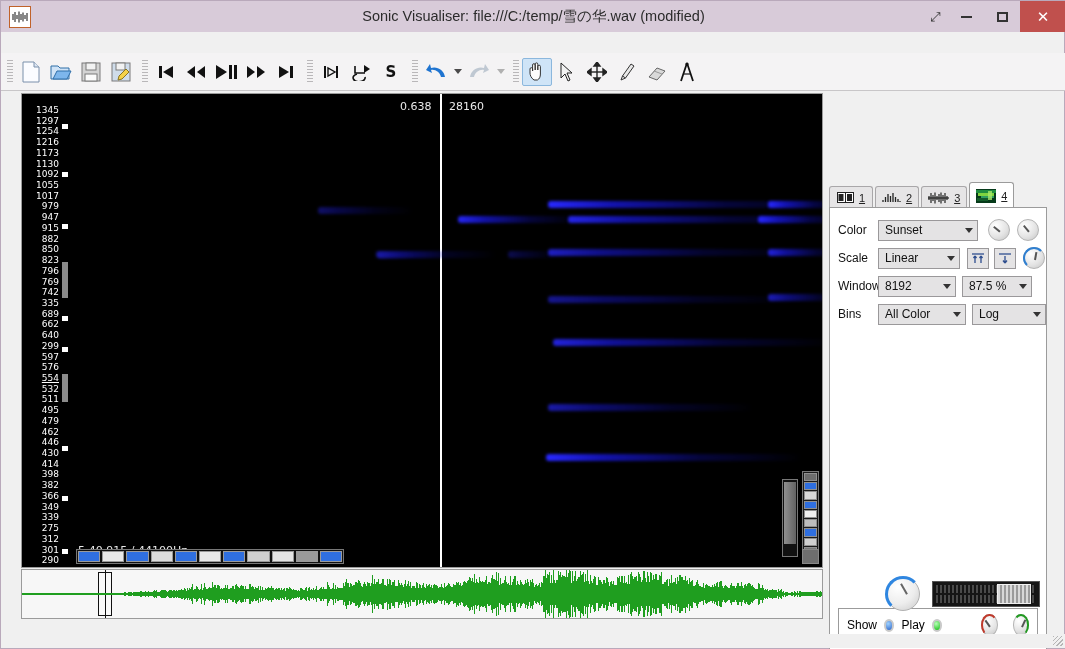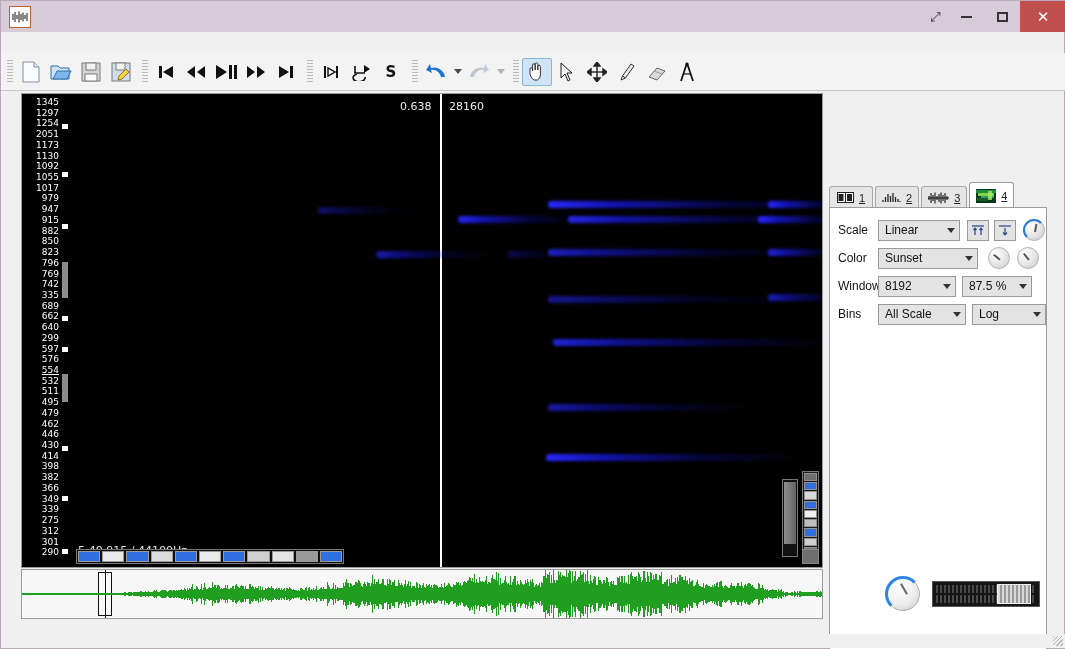--- a/index.html
+++ b/index.html
@@ -48,21 +48,21 @@
          border-top:5px solid #4a4a4a;}
   .caret.dim{border-top-color:#b0b0b0;}
 
   
   .mainarea{position:absolute;left:0;top:89px;width:1065px;height:478px;}
   .panes{position:absolute;left:20px;top:3px;width:802px;height:475px;
          border:1px solid #9b9b9b;box-sizing:border-box;background:#000;overflow:hidden;}
   .freqaxis{position:absolute;left:0;top:0;width:40px;height:100%;background:#000;
             color:#fff;font-size:9px;overflow:hidden;}
   .freqaxis .lab{position:absolute;right:3px;text-align:right;white-space:nowrap;
-                 line-height:9px;font-family:"DejaVu Sans",sans-serif;font-size:9px;}
+                 line-height:9px;font-family:"DejaVu Sans",sans-serif;font-size:9px;margin-top:8px;}
   .axisbar{position:absolute;left:40px;top:0;width:6px;height:100%;background:#000;}
   .axisnub{position:absolute;left:40px;width:6px;height:5px;background:#fff;}
   .axisnub.grey{background:#8b8b8b;height:36px;}
   .spectro{position:absolute;left:46px;top:0;right:0;bottom:0;background:#000;overflow:hidden;}
   .streak{position:absolute;height:7px;border-radius:3px;filter:blur(1.4px);}
   .playhead{position:absolute;top:0;bottom:0;width:2px;background:#fff;}
   .ovl{position:absolute;color:#e9e9e9;font-size:11px;font-family:"DejaVu Sans",sans-serif;
        text-shadow:0 0 2px #000;}
 
   
@@ -160,20 +160,21 @@
             <line x1="3" y1="1" x2="3" y2="11"></line>
           <line x1="5" y1="4" x2="5" y2="8"></line>
             <line x1="7" y1="0.5" x2="7" y2="11.5"></line>
           <line x1="9" y1="3" x2="9" y2="9"></line>
             <line x1="11" y1="1.5" x2="11" y2="10.5"></line>
           <line x1="13" y1="4" x2="13" y2="8"></line>
             <line x1="15" y1="2" x2="15" y2="10"></line>
         </g>
       </svg>
     </div>
+    <div class="title-text">Sonic Visualiser: file:///C:/temp/雪の华.wav (modified)</div>
     <div class="wbtns">
       <div class="wbtn rest">
         <span class="glyph-rest">⤢</span>
       </div>
       <div class="wbtn">
         <i class="glyph-min"></i>
       </div>
       <div class="wbtn">
         <i class="glyph-max"></i>
       </div>
@@ -331,21 +332,21 @@
     </div>
   </div>
 
   <div class="mainarea">
     <div class="panes">
 
       <div class="freqaxis" id="freqaxis">
           <div class="lab" style="top: 4px;">1345</div>
           <div class="lab" style="top: 14.72px;">1297</div>
           <div class="lab" style="top: 25.44px;">1254</div>
-          <div class="lab" style="top: 36.16px;">2051</div>
+          <div class="lab" style="top: 36.16px;">1216</div>
           <div class="lab" style="top: 46.88px;">1173</div>
           <div class="lab" style="top: 57.6px;">1130</div>
           <div class="lab" style="top: 68.32px;">1092</div>
           <div class="lab" style="top: 79.04px;">1055</div>
           <div class="lab" style="top: 89.76px;">1017</div>
           <div class="lab" style="top: 100.48px;">979</div>
           <div class="lab" style="top: 111.2px;">947</div>
           <div class="lab" style="top: 121.92px;">915</div>
           <div class="lab" style="top: 132.64px;">882</div>
           <div class="lab" style="top: 143.36px;">850</div>
@@ -506,20 +507,34 @@
             <rect x="12" y="2" width="4" height="9" fill="#a8e86a" opacity=".8"></rect>
           </svg>
           <u>4</u>
         </div>
       </div>
 
       <div class="tabbody">
         <div class="props">
 
           <div class="prow">
+            <span class="plabel">Color</span>
+            <div class="combo" style="width:100px">
+              <span>Sunset</span>
+              <i class="caret"></i>
+            </div>
+            <div class="knob arc" style="margin-left:10px">
+                <i style="transform:rotate(-50deg)"></i>
+              </div>
+            <div class="knob arc" style="margin-left:7px">
+                <i style="transform:rotate(-40deg)"></i>
+              </div>
+          </div>
+
+          <div class="prow">
             <span class="plabel">Scale</span>
             <div class="combo" style="width:82px">
               <span>Linear</span>
               <i class="caret"></i>
             </div>
             <div class="sqbtn" style="margin-left:7px">
               <svg width="14" height="13" viewBox="0 0 14 13">
                 <g stroke="#2f4f8f" stroke-width="1.3" fill="none">
                   <line x1="1" y1="2" x2="13" y2="2"></line>
                   <path d="M4 11V4M4 4L2.5 6M4 4l1.5 2"></path>
@@ -534,58 +549,56 @@
                   <path d="M7 11V4M7 11l-2-2.5M7 11l2-2.5"></path>
                 </g>
               </svg>
             </div>
             <div class="knob arc blue" style="margin-left:7px">
                 <i style="transform:rotate(10deg)"></i>
               </div>
           </div>
 
           <div class="prow">
-            <span class="plabel">Color</span>
-            <div class="combo" style="width:100px">
-              <span>Sunset</span>
-              <i class="caret"></i>
-            </div>
-            <div class="knob arc" style="margin-left:10px">
-                <i style="transform:rotate(-50deg)"></i>
-              </div>
-            <div class="knob arc" style="margin-left:7px">
-                <i style="transform:rotate(-40deg)"></i>
-              </div>
-          </div>
-
-          <div class="prow">
             <span class="plabel">Window</span>
             <div class="combo" style="width:78px">
               <span>8192</span>
               <i class="caret"></i>
             </div>
             <div class="combo" style="width:70px;margin-left:6px">
               <span>87.5 %</span>
               <i class="caret"></i>
             </div>
           </div>
 
           <div class="prow">
             <span class="plabel">Bins</span>
             <div class="combo" style="width:88px">
-              <span>All Scale</span>
+              <span>All Color</span>
               <i class="caret"></i>
             </div>
             <div class="combo" style="width:74px;margin-left:6px">
               <span>Log</span>
               <i class="caret"></i>
             </div>
           </div>
         </div>
 
+        <div class="showplay">
+          <span>Show</span>
+          <i class="led blue"></i>
+          <span>Play</span>
+          <i class="led green"></i>
+          <div class="knob arc red" style="margin-left:32px">
+              <i style="transform:rotate(-35deg)"></i>
+            </div>
+          <div class="knob arc green" style="margin-left:8px">
+              <i style="transform:rotate(25deg)"></i>
+            </div>
+        </div>
       </div>
     </div>
   </div>
 
   <div class="overview" id="overview">
     <div class="ovmid"></div>
     <div class="ovsel" style="left:76px;">
         <i></i>
       </div>
   <i class="ovbar" style="left: 0px; bottom: 23px; height: 2px; background: rgb(31, 158, 31);"></i>

